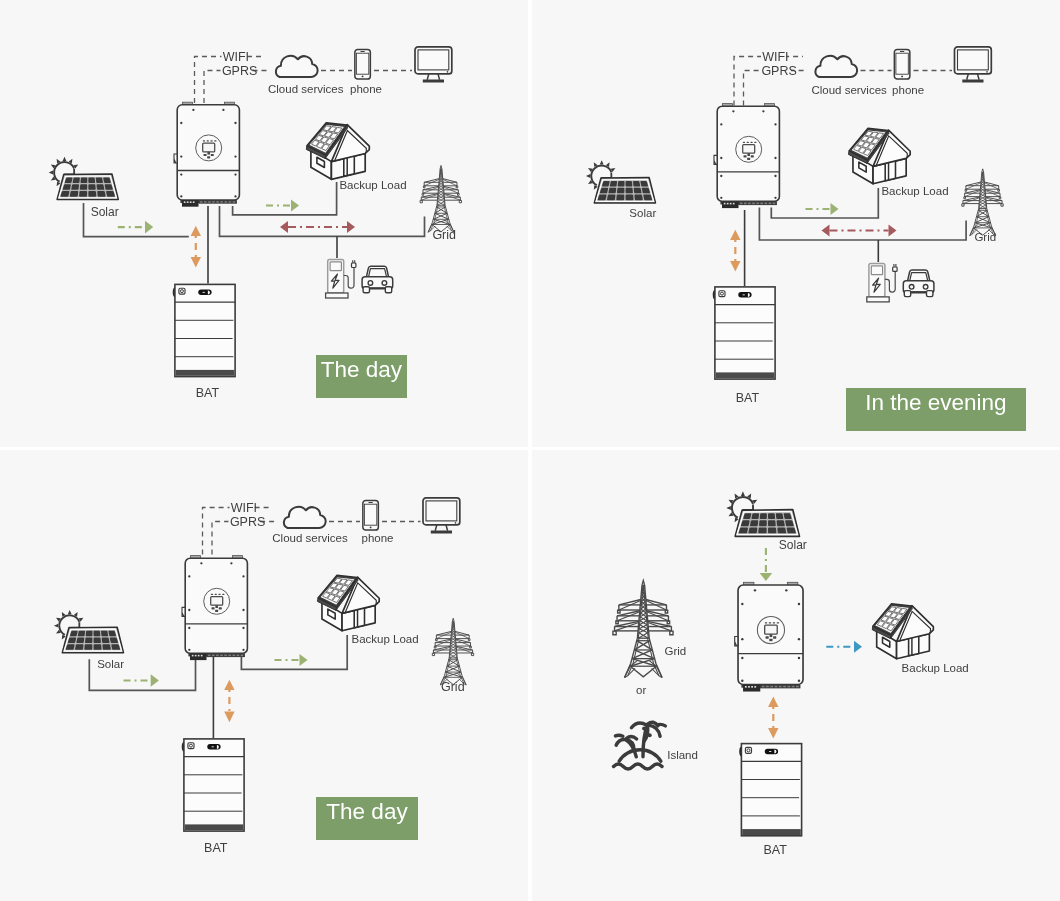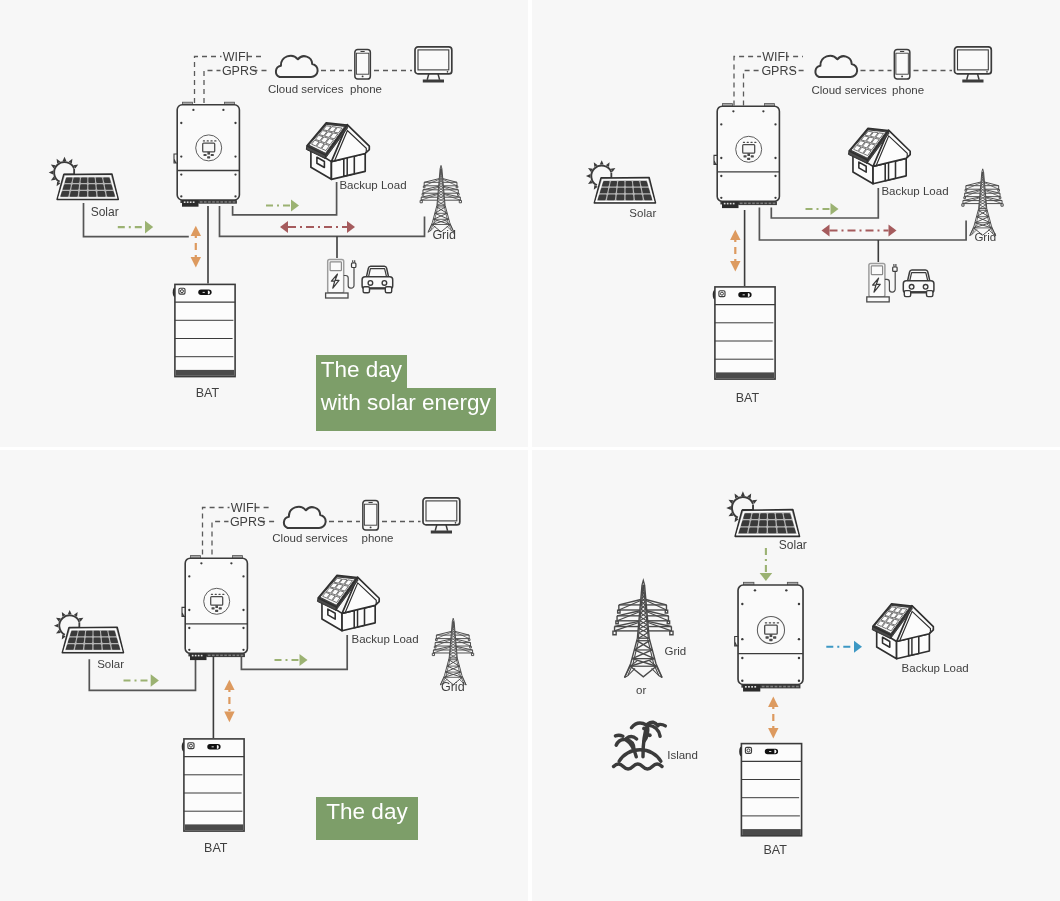--- a/index.html
+++ b/index.html
@@ -360,21 +360,20 @@
    <path d="M288 221.0 L280 227 L288 233.0 Z" fill="#a55b5d"></path>
    <path d="M347 221.0 L355 227 L347 233.0 Z" fill="#a55b5d"></path>
   </g>
   <g>
    <path d="M195.8 236 L195.8 257" stroke="#dd9a5f" stroke-width="2.2" fill="none" stroke-dasharray="2 5 7 5"></path>
    <path d="M190.6 236 L195.8 225.8 L201.0 236 Z" fill="#dd9a5f"></path>
    <path d="M190.6 257 L195.8 267.5 L201.0 257 Z" fill="#dd9a5f"></path>
   </g>
  </svg>
  <div class="chip" style="left:315.7px;top:355.2px;">The day</div>
- <div class="chip" style="left:315.7px;top:388.4px;">with solar energy</div>
 </div>
 
 <div class="panel">
  <svg width="528" height="447" viewBox="0 0 528 447">
   <g stroke="#5a5a5a" stroke-width="1.3" fill="none" stroke-dasharray="5 4">
    <path d="M202 105.4 L202 56.5 L271 56.5"></path>
    <path d="M211.5 105.4 L211.5 70.5 L275 70.5"></path>
    <path d="M310.5 70.5 L359.5 70.5"></path>
    <path d="M381.5 70.5 L420 70.5"></path>
   </g>
@@ -418,20 +417,21 @@
    <path d="M297.5 230.5 L356.5 230.5" stroke="#a55b5d" stroke-width="1.9" fill="none" stroke-dasharray="8 4 2 4"></path>
    <path d="M297.5 224.5 L289.5 230.5 L297.5 236.5 Z" fill="#a55b5d"></path>
    <path d="M356.5 224.5 L364.5 230.5 L356.5 236.5 Z" fill="#a55b5d"></path>
   </g>
   <g>
    <path d="M203.3 240 L203.3 261" stroke="#dd9a5f" stroke-width="2.2" fill="none" stroke-dasharray="2 5 7 5"></path>
    <path d="M198.1 240 L203.3 229.8 L208.5 240 Z" fill="#dd9a5f"></path>
    <path d="M198.1 261 L203.3 271.5 L208.5 261 Z" fill="#dd9a5f"></path>
   </g>
  </svg>
+ <div class="chip" style="left:314.2px;top:388.3px;width:169.5px;text-align:center;">In the evening</div>
 </div>
 
 <div class="panel">
  <svg width="528" height="450" viewBox="0 0 528 450">
   <g stroke="#5a5a5a" stroke-width="1.3" fill="none" stroke-dasharray="5 4">
    <path d="M202.5 104.4 L202.5 57.5 L272 57.5"></path>
    <path d="M212 104.4 L212 71.5 L276 71.5"></path>
    <path d="M311 71.5 L360 71.5"></path>
    <path d="M382 71.5 L420.5 71.5"></path>
   </g>

